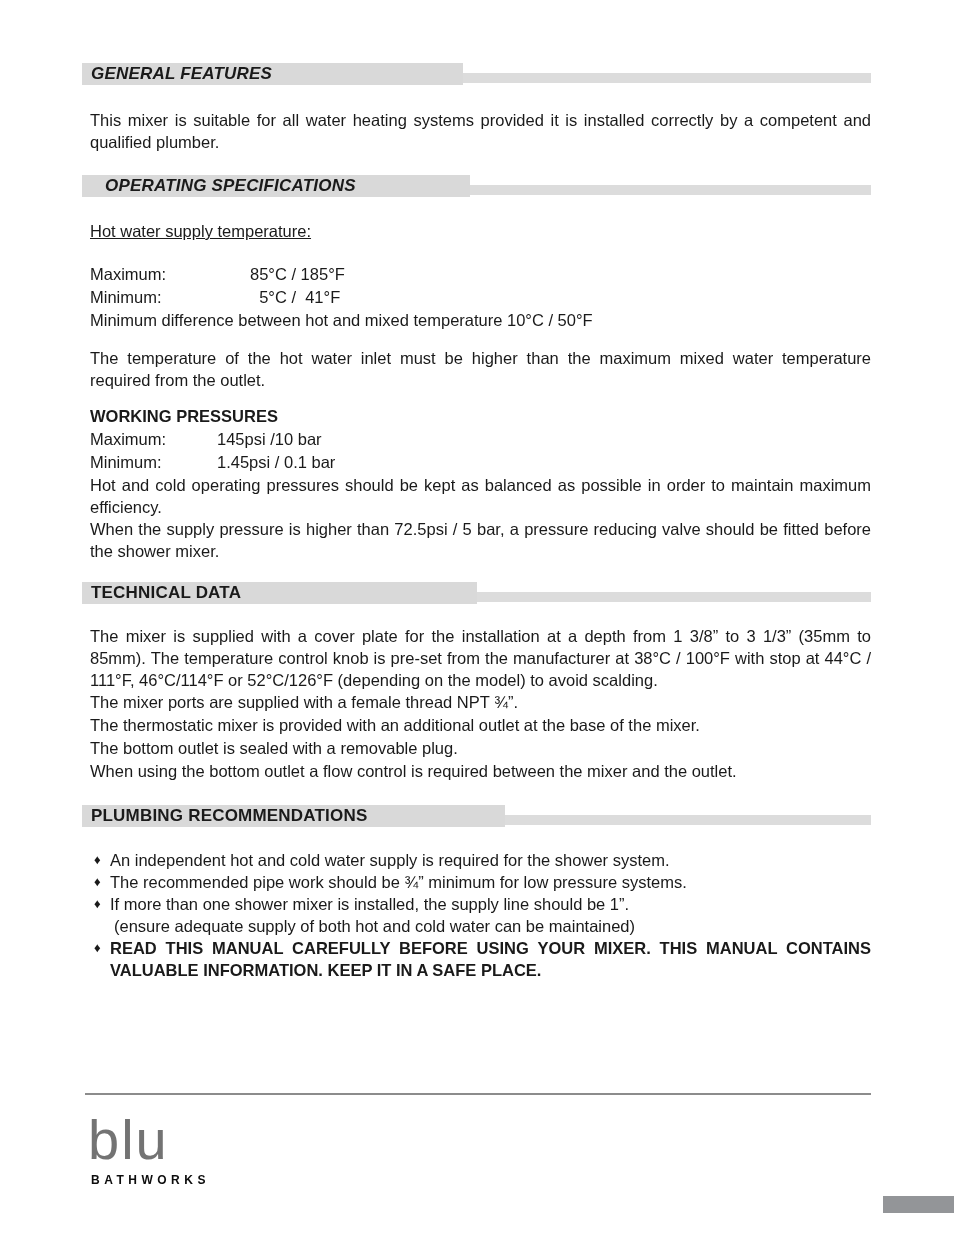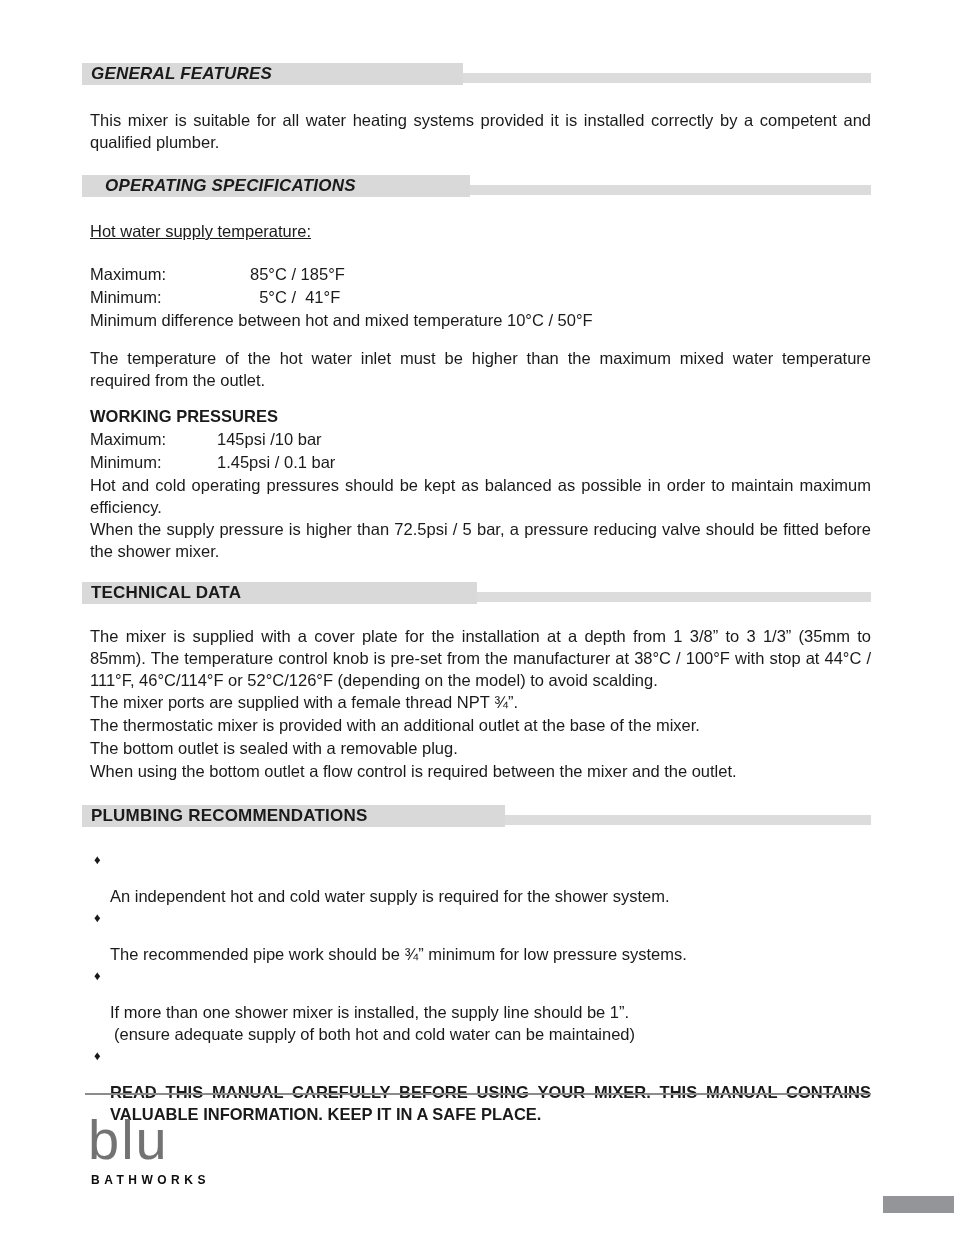--- a/index.html
+++ b/index.html
@@ -29,21 +29,21 @@
   .mt-inlet { margin-top:15px; }
   .bold-sub { margin-top:14px; font-weight:bold; line-height:23px; }
   .mt-balance { }
   .mt-td { margin-top:17px; }
   .mt-tech { margin-top:21px; }
   .tech-lines { line-height:21.5px; }
   .mt-pr { margin-top:19px; }
   .bullets { margin-top:22px; }
   .bullet-row { display:flex; line-height:22px; }
   .bullet-icon { width:20px; flex:none; padding-left:4px; font-size:13px; }
-  .bullet-text { flex:1;margin-top:36px; }
+  .bullet-text { flex:1; }
   .bullet-cont { margin-left:24px; line-height:22px; }
   .bullet-row.bold .bullet-text { font-weight:bold; text-align:justify; }
 
   
   .footer-rule { position:absolute; left:85px; top:1093px; width:786px; height:2px; background:#8c8c8c; }
   .logo { position:absolute; left:88px; top:1112px; }
   .logo-word { font-size:56px; line-height:56px; font-weight:normal; letter-spacing:2px; color:#737373; }
   .logo-sub { margin-top:5px; margin-left:3px; font-size:12px; font-weight:bold; letter-spacing:4.5px; color:#0d0d0d; }
   .corner-rect { position:absolute; left:883px; top:1196px; width:71px; height:17px; background:#939598; }
 </style>

